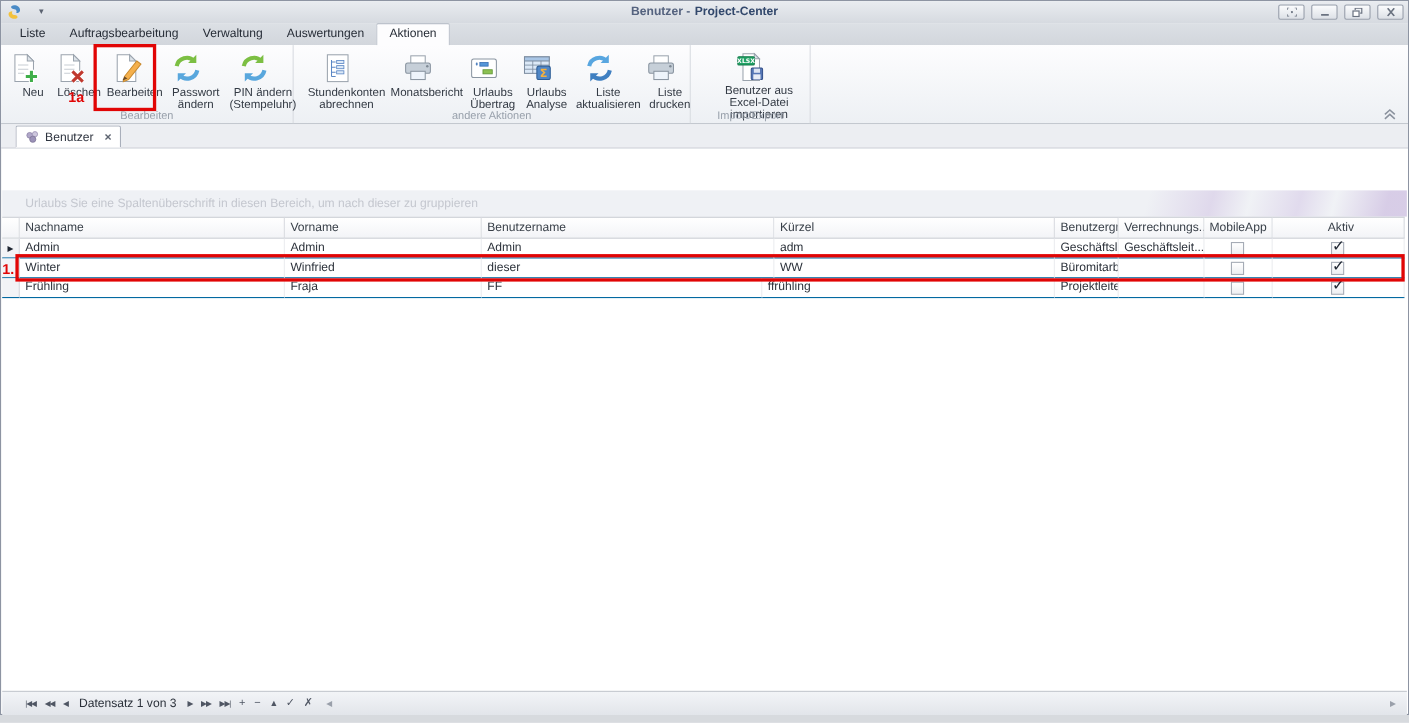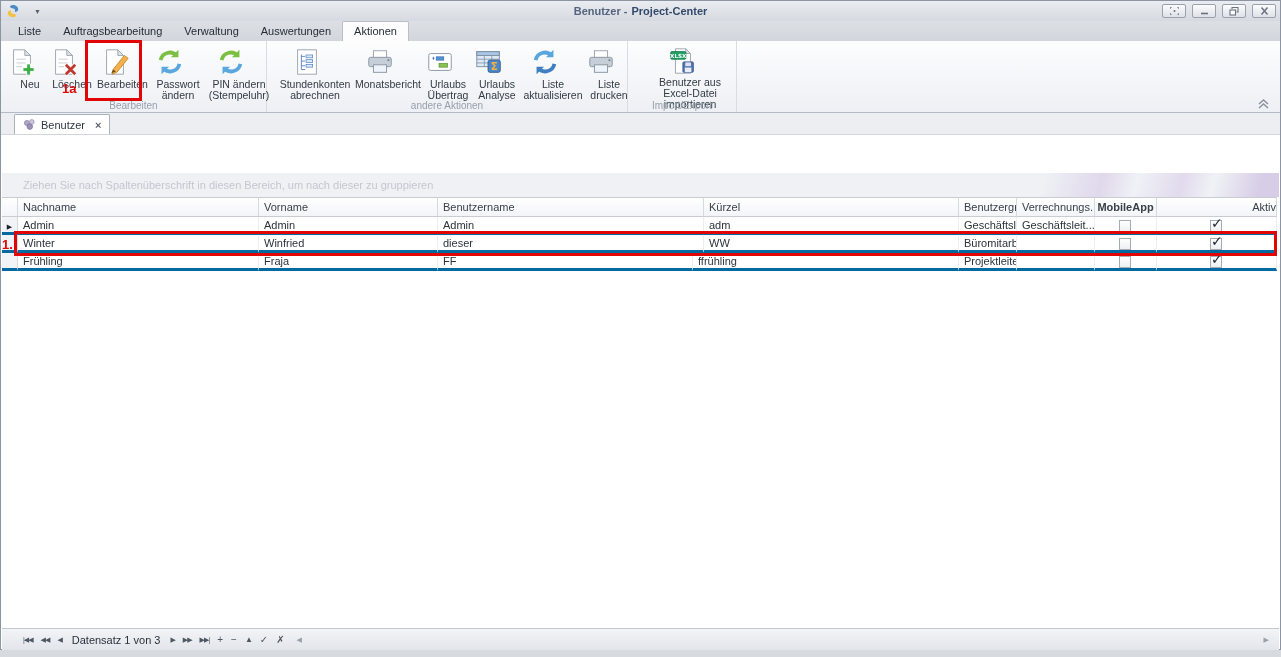--- a/index.html
+++ b/index.html
@@ -74,27 +74,27 @@
   .groupdeco { position:absolute; right:0; top:0; width:260px; height:24px; opacity:.55;
                background:
                  linear-gradient(105deg, rgba(255,255,255,0) 10%, rgba(187,160,214,.55) 32%, rgba(255,255,255,.1) 45%,
                                  rgba(196,173,221,.6) 62%, rgba(255,255,255,.15) 74%, rgba(173,140,205,.65) 92%); }
 
   
   .grid { position:absolute; left:1px; top:196px; width:1276px; }
   .grow { display:flex; height:18px; }
   .ghead { height:20px; }
   .gcell { font-size:11px; color:#2c323b; padding:2px 0 0 5px; white-space:nowrap; overflow:hidden;
-           border-right:1px solid #ebedf0; border-bottom:3px solid #0369a1; }
+           border-right:1px solid #ebedf0; border-bottom:1px solid #0369a1; }
   .ghead .gcell { background:linear-gradient(#ffffff,#f3f4f7); color:#394049;
                   border-right:1px solid #d6d9de; border-top:1px solid #c9ccd3; border-bottom:1px solid #c9ccd3; padding-top:3px; }
   .c0 { width:16px; padding-left:0; background:#f2f3f6; border-right:1px solid #d6d9de; text-align:center; }
   .ghead .c0 { background:linear-gradient(#ffffff,#f3f4f7); }
   .c1 { width:241px; } .c2 { width:179px; } .c3 { width:266px; } .c4 { width:255px; }
-  .c5 { width:58px; } .c6 { width:78px; } .c7 { width:62px; text-align:center; padding-left:0;font-weight:bold; }
+  .c5 { width:58px; } .c6 { width:78px; } .c7 { width:62px; text-align:center; padding-left:0; }
   .c8 { width:120px; text-align:center; padding-left:0; }
   .focus-arrow { font-size:7px; color:#1d2430; line-height:13px; }
   .cbwrap { position:relative; display:inline-block; width:13px; height:13px; margin-top:0px; }
   .cb { position:absolute; left:0; top:1px; width:12px; height:12px; border:1px solid #a6acb6;
         background:linear-gradient(#ffffff,#edeff2); }
   .cbcheck { position:absolute; left:1px; top:-4px; font-size:14px; font-weight:bold; color:#232a36; }
 
   
   .statusbar { position:absolute; left:1px; top:627px; width:1277px; height:22px;
                background:linear-gradient(#f2f4f7,#e2e5ea); border-top:1px solid #c3c7ce;
@@ -326,34 +326,34 @@
           <circle cx="6.8" cy="8.6" r="2.8" fill="#9b92b8" stroke="#7d7496" stroke-width=".7"></circle>
         </svg>
         <span class="dlbl">Benutzer</span>
         <span class="dclose">×</span>
       </div>
     </div>
 
 
     <div class="grouppanel">
       <div class="groupdeco"></div>
-      <div class="grouphint">Ziehen Sie nach Spaltenüberschrift in diesen Bereich, um nach dieser zu gruppieren</div>
+      <div class="grouphint">Urlaubs Sie eine Spaltenüberschrift in diesen Bereich, um nach dieser zu gruppieren</div>
     </div>
 
     <div class="grid">
       <div class="grow ghead">
         <div class="gcell c0"></div>
         <div class="gcell c1">Nachname</div>
         <div class="gcell c2">Vorname</div>
         <div class="gcell c3">Benutzername</div>
         <div class="gcell c4">Kürzel</div>
         <div class="gcell c5">Benutzergrup...</div>
         <div class="gcell c6">Verrechnungs...</div>
         <div class="gcell c7">MobileApp</div>
-        <div class="gcell c8" style="text-align:right;padding-left:5px">Aktiv</div>
+        <div class="gcell c8" style="text-align:center;padding-left:5px">Aktiv</div>
       </div>
 
       <div class="grow">
         <div class="gcell c0"><span class="focus-arrow">▶</span></div>
         <div class="gcell c1">Admin</div>
         <div class="gcell c2">Admin</div>
         <div class="gcell c3">Admin</div>
         <div class="gcell c4">adm</div>
         <div class="gcell c5">Geschäftsleit...</div>
         <div class="gcell c6">Geschäftsleit...</div>

